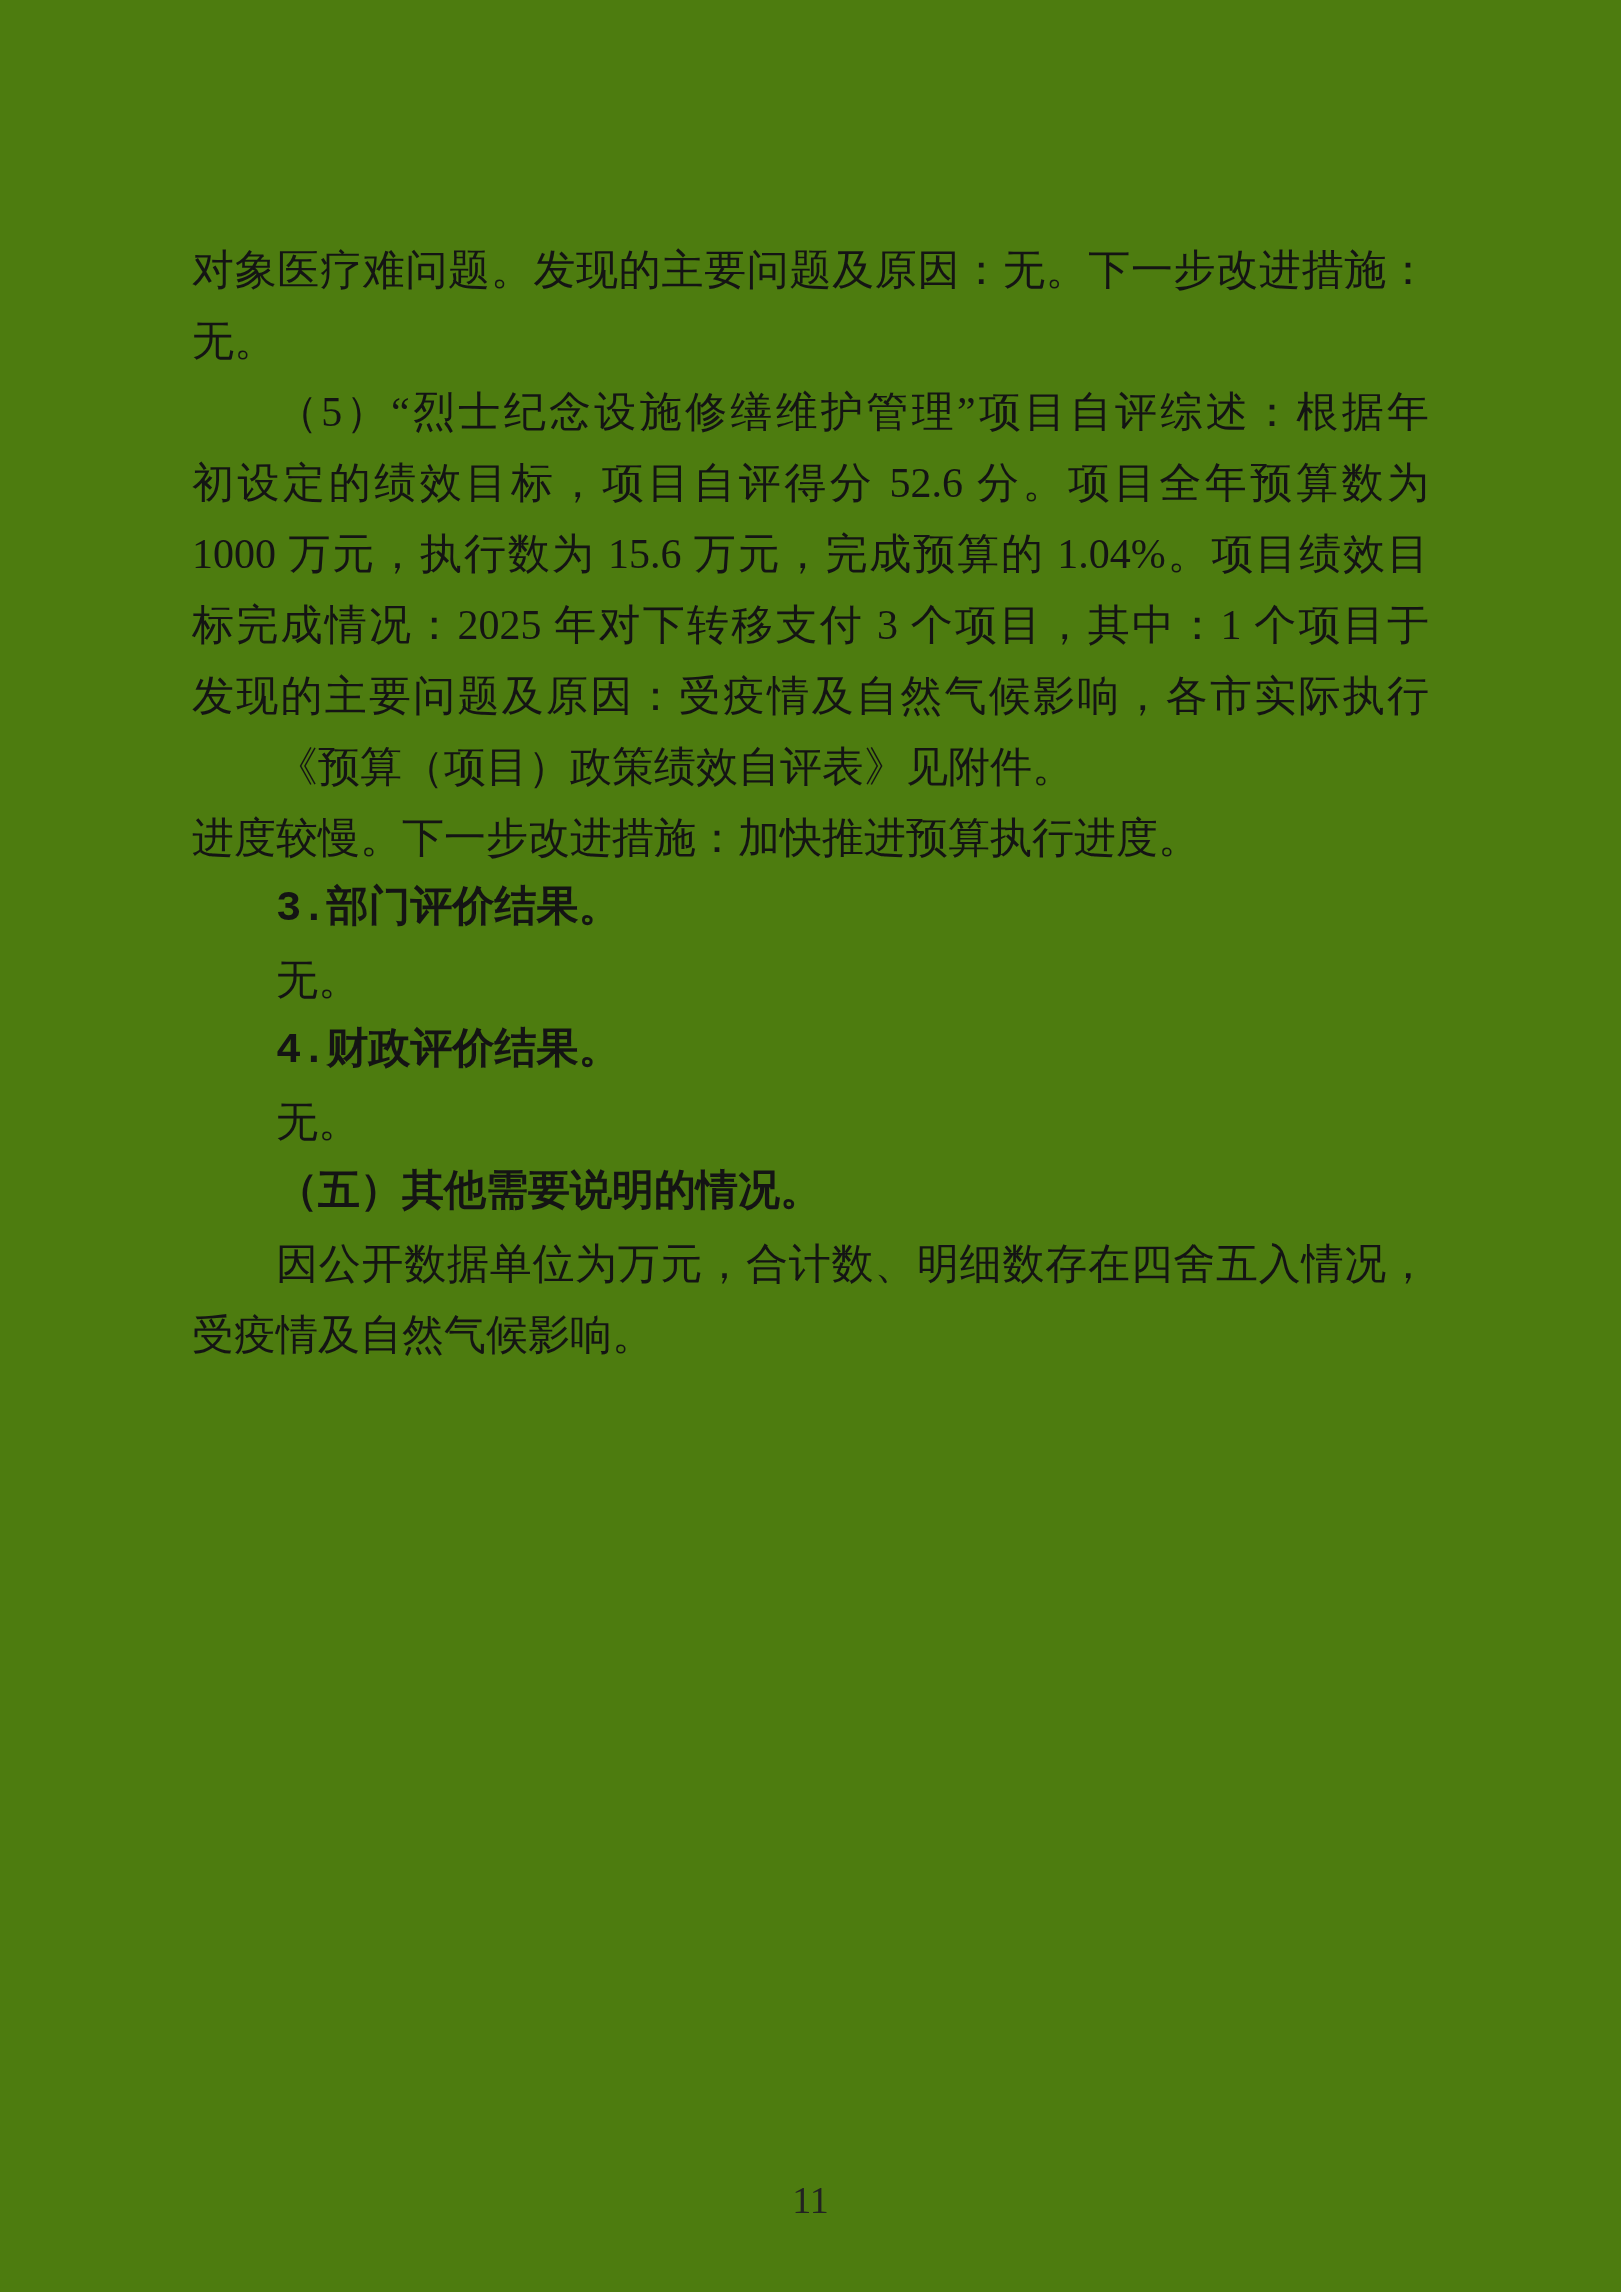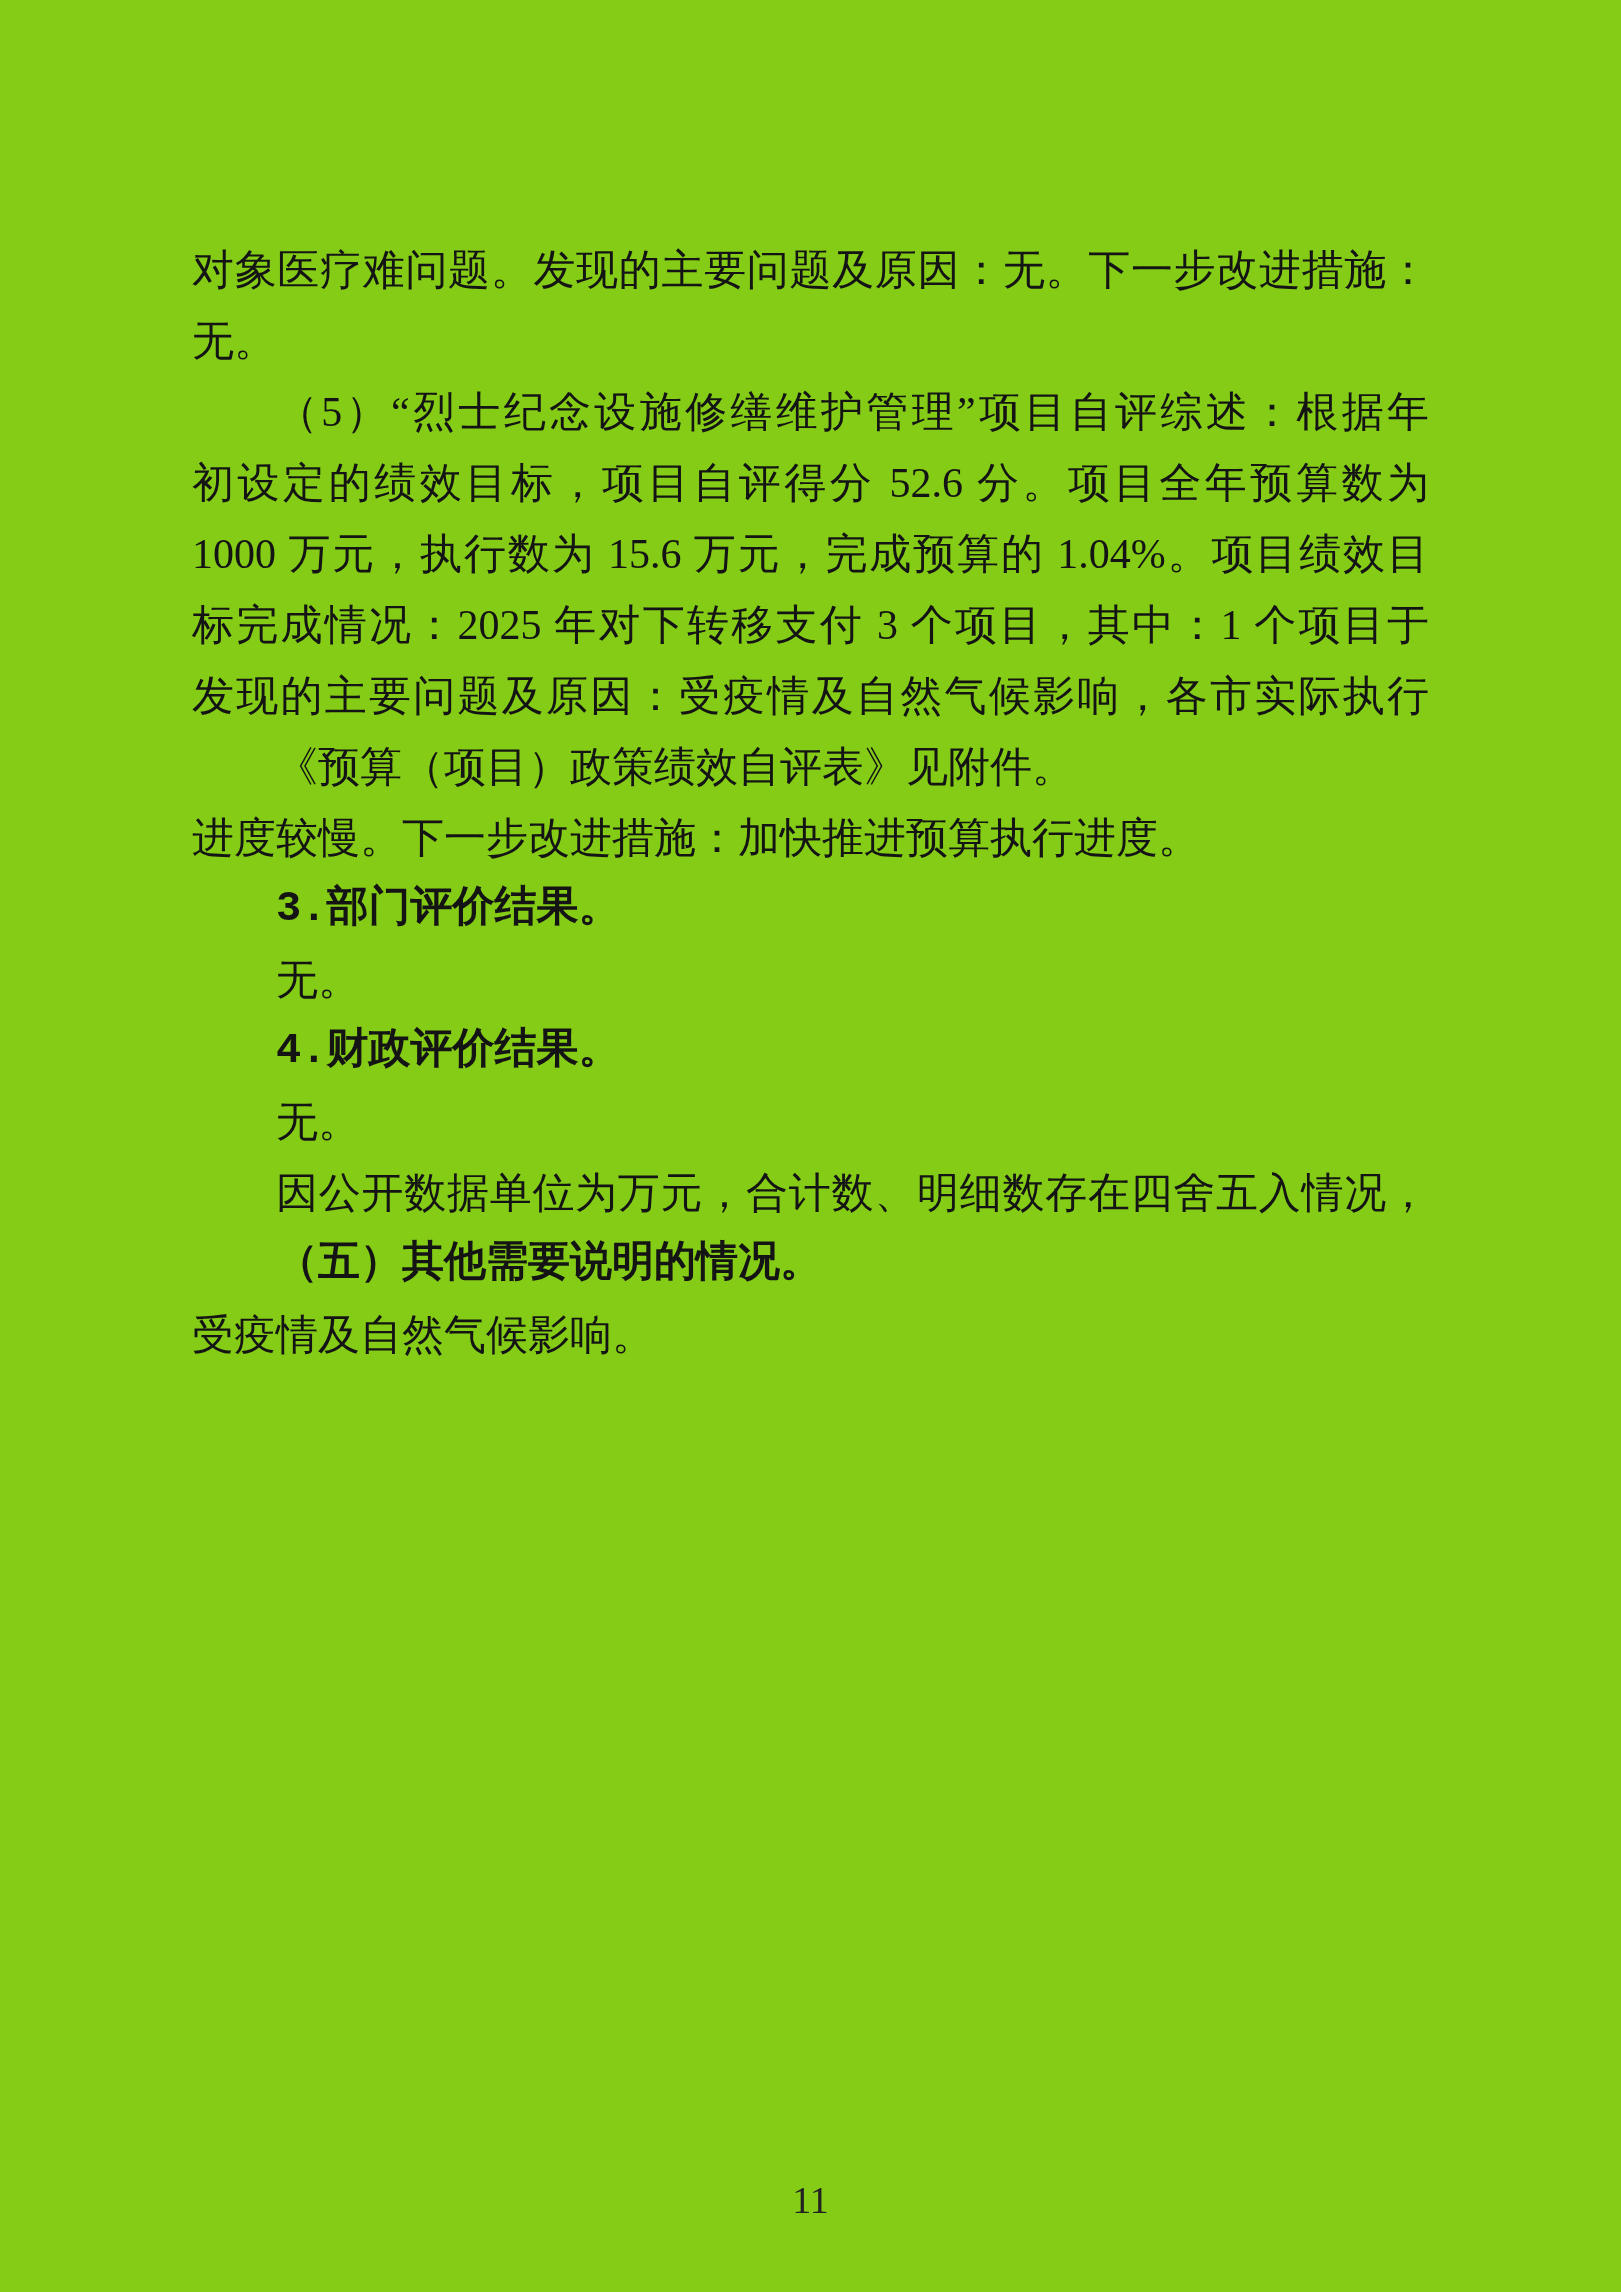--- a/index.html
+++ b/index.html
@@ -4,21 +4,21 @@
 <style>
   html, body {
     margin: 0;
     padding: 0;
     background: #e8e8e8;
   }
   .page {
     position: relative;
     width: 1621px;
     height: 2293px;
-    background: #84cc16;
+    background: #4d7c0f;
     overflow: hidden;
     font-family: "Liberation Serif", "DejaVu Serif", serif;
     color: #141414;
   }
   .doc-body {
     position: absolute;
     left: 192px;
     top: 235px;
     width: 1237px;
     font-size: 42px;
@@ -64,22 +64,22 @@
     <div class="ln just">初设定的绩效目标，项目自评得分 52.6 分。项目全年预算数为</div>
     <div class="ln just">1000 万元，执行数为 15.6 万元，完成预算的 1.04%。项目绩效目</div>
     <div class="ln just">标完成情况：2025 年对下转移支付 3 个项目，其中：1 个项目于</div>
     <div class="ln just">发现的主要问题及原因：受疫情及自然气候影响，各市实际执行</div>
     <div class="ln ind">《预算（项目）政策绩效自评表》见附件。</div>
     <div class="ln">进度较慢。下一步改进措施：加快推进预算执行进度。</div>
     <div class="ln ind bold">3.部门评价结果。</div>
     <div class="ln ind">无。</div>
     <div class="ln ind bold">4.财政评价结果。</div>
     <div class="ln ind">无。</div>
+    <div class="ln ind bold">（五）其他需要说明的情况。</div>
     <div class="ln just ind">因公开数据单位为万元，合计数、明细数存在四舍五入情况，</div>
-    <div class="ln ind bold">（五）其他需要说明的情况。</div>
     <div class="ln">受疫情及自然气候影响。</div>
   </div>
 
   <div class="footer">
     <span>11</span>
   </div>
 </div>
 
 
 </body></html>

